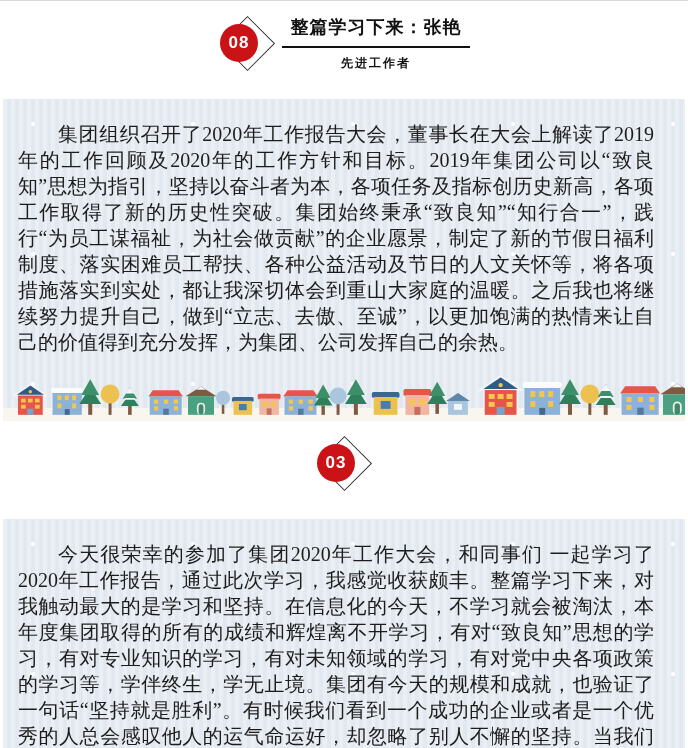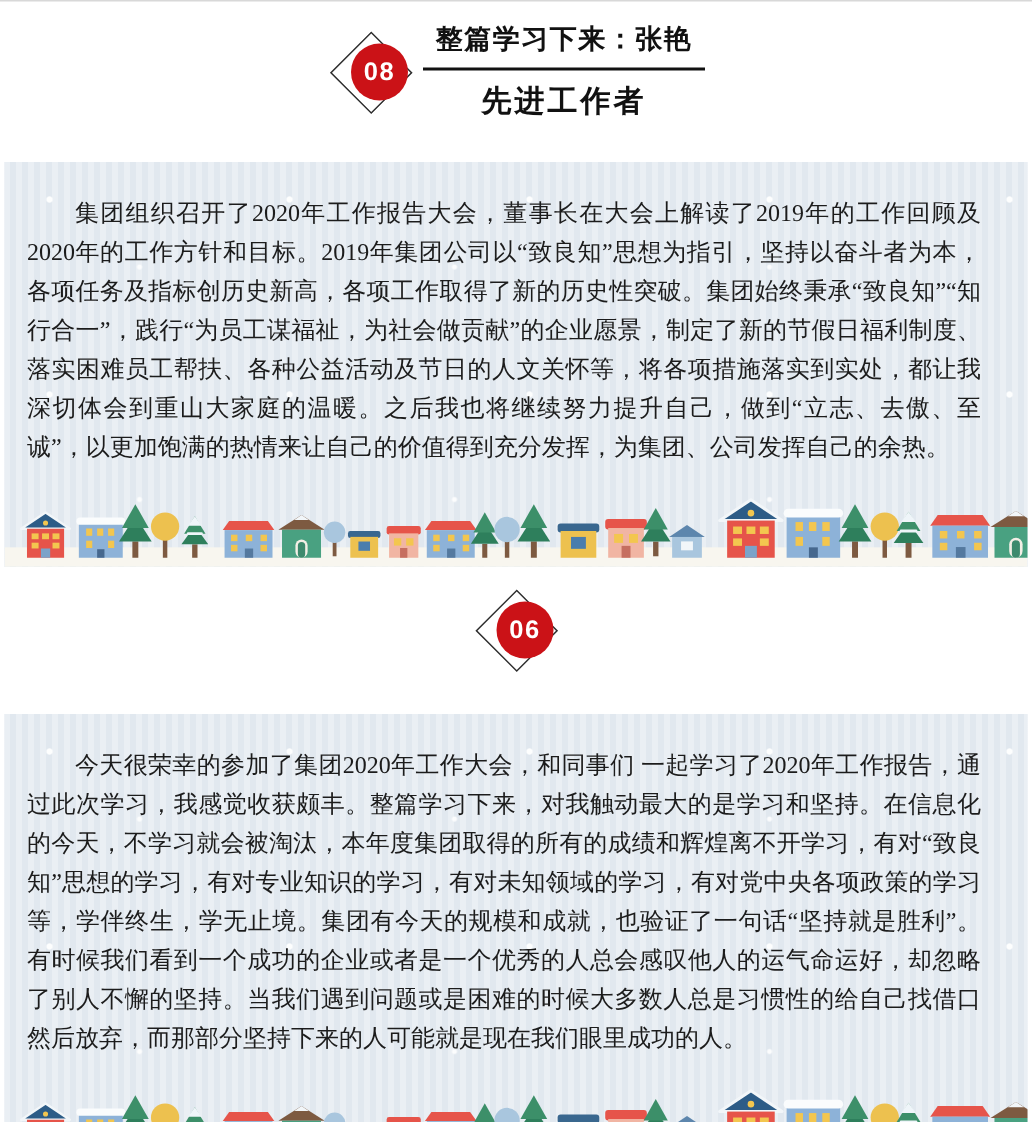--- a/index.html
+++ b/index.html
@@ -11,48 +11,48 @@
   .entry-header{
     display:flex;align-items:center;justify-content:center;
     gap:6px;margin-top:13px;
   }
   .badge{position:relative;width:58px;height:58px;flex:0 0 auto;}
   .badge .diamond{
     position:absolute;left:10px;top:10px;width:37px;height:37px;
     background:#ffffff;border:1.5px solid #2e2e2e;transform:rotate(45deg);
   }
   .badge .circle{
-    position:absolute;left:16px;top:10px;width:38px;height:38px;border-radius:50%;
+    position:absolute;left:2px;top:10px;width:38px;height:38px;border-radius:50%;
     background:var(--badge_red,#cb1217);display:flex;align-items:center;justify-content:center;
     color:#ffffff;font-weight:bold;font-size:17px;letter-spacing:1px;
   }
   .titles{min-width:188px;text-align:center;}
   .titles .name{
     font-size:18px;font-weight:bold;color:var(--heading_ink,#111111);
     letter-spacing:1px;padding-bottom:7px;
   }
   .titles .rule{height:2px;background:var(--heading_ink,#111111);}
   .titles .award{
-    font-size:20px;font-weight:bold;color:var(--heading_ink,#111111);
+    font-size:12px;font-weight:bold;color:var(--heading_ink,#111111);
     letter-spacing:2px;padding-top:7px;
   }
   .card{
     margin:27px 3px 0 3px;
     background-color:var(--card_bg,#e9eef3);
     background-image:
       radial-gradient(circle at 30px 25px, rgba(255,255,255,.95) 1.8px, transparent 2.4px),
       radial-gradient(circle at 90px 70px, rgba(255,255,255,.85) 1.4px, transparent 2px),
       radial-gradient(circle at 55px 110px, rgba(255,255,255,.9) 1.2px, transparent 1.8px),
       repeating-linear-gradient(90deg, #eaeff4 0px, #eaeff4 4px, #e1e8ef 4px, #e1e8ef 8px);
     background-size:160px 130px, 210px 155px, 120px 95px, auto;
   }
   .card p{
     margin:0;padding:22px 31px 0 15px;text-indent:2em;
     font-family:"Liberation Serif","DejaVu Serif",serif;
-    font-size:16px;line-height:26px;color:#1c1c1c;text-align:justify;
+    font-size:20px;line-height:26px;color:#1c1c1c;text-align:justify;
   }
   .village{display:block;margin-top:16px;width:100%;height:50px;}
   .defs-holder{position:absolute;width:0;height:0;overflow:hidden;}
 </style>
 </head>
 <body>
 
 <svg class="defs-holder" aria-hidden="true">
   <defs>
     <g id="pine">
@@ -184,21 +184,21 @@
         <use href="#villagerow"></use>
       </svg>
     </div>
   </section>
 
   <section style="margin-top:5px;">
     <header class="entry-header">
       <div class="badge">
         <div class="diamond"></div>
         <div class="circle">
-          <span>06</span>
+          <span>03</span>
         </div>
       </div>
     </header>
 
     <div class="card">
       <p>今天很荣幸的参加了集团2020年工作大会，和同事们 一起学习了2020年工作报告，通过此次学习，我感觉收获颇丰。整篇学习下来，对我触动最大的是学习和坚持。在信息化的今天，不学习就会被淘汰，本年度集团取得的所有的成绩和辉煌离不开学习，有对“致良知”思想的学习，有对专业知识的学习，有对未知领域的学习，有对党中央各项政策的学习等，学伴终生，学无止境。集团有今天的规模和成就，也验证了一句话“坚持就是胜利”。有时候我们看到一个成功的企业或者是一个优秀的人总会感叹他人的运气命运好，却忽略了别人不懈的坚持。当我们遇到问题或是困难的时候大多数人总是习惯性的给自己找借口然后放弃，而那部分坚持下来的人可能就是现在我们眼里成功的人。</p>
       <svg class="village" viewBox="0 0 688 50">
         <use href="#villagerow"></use>
       </svg>
     </div>

